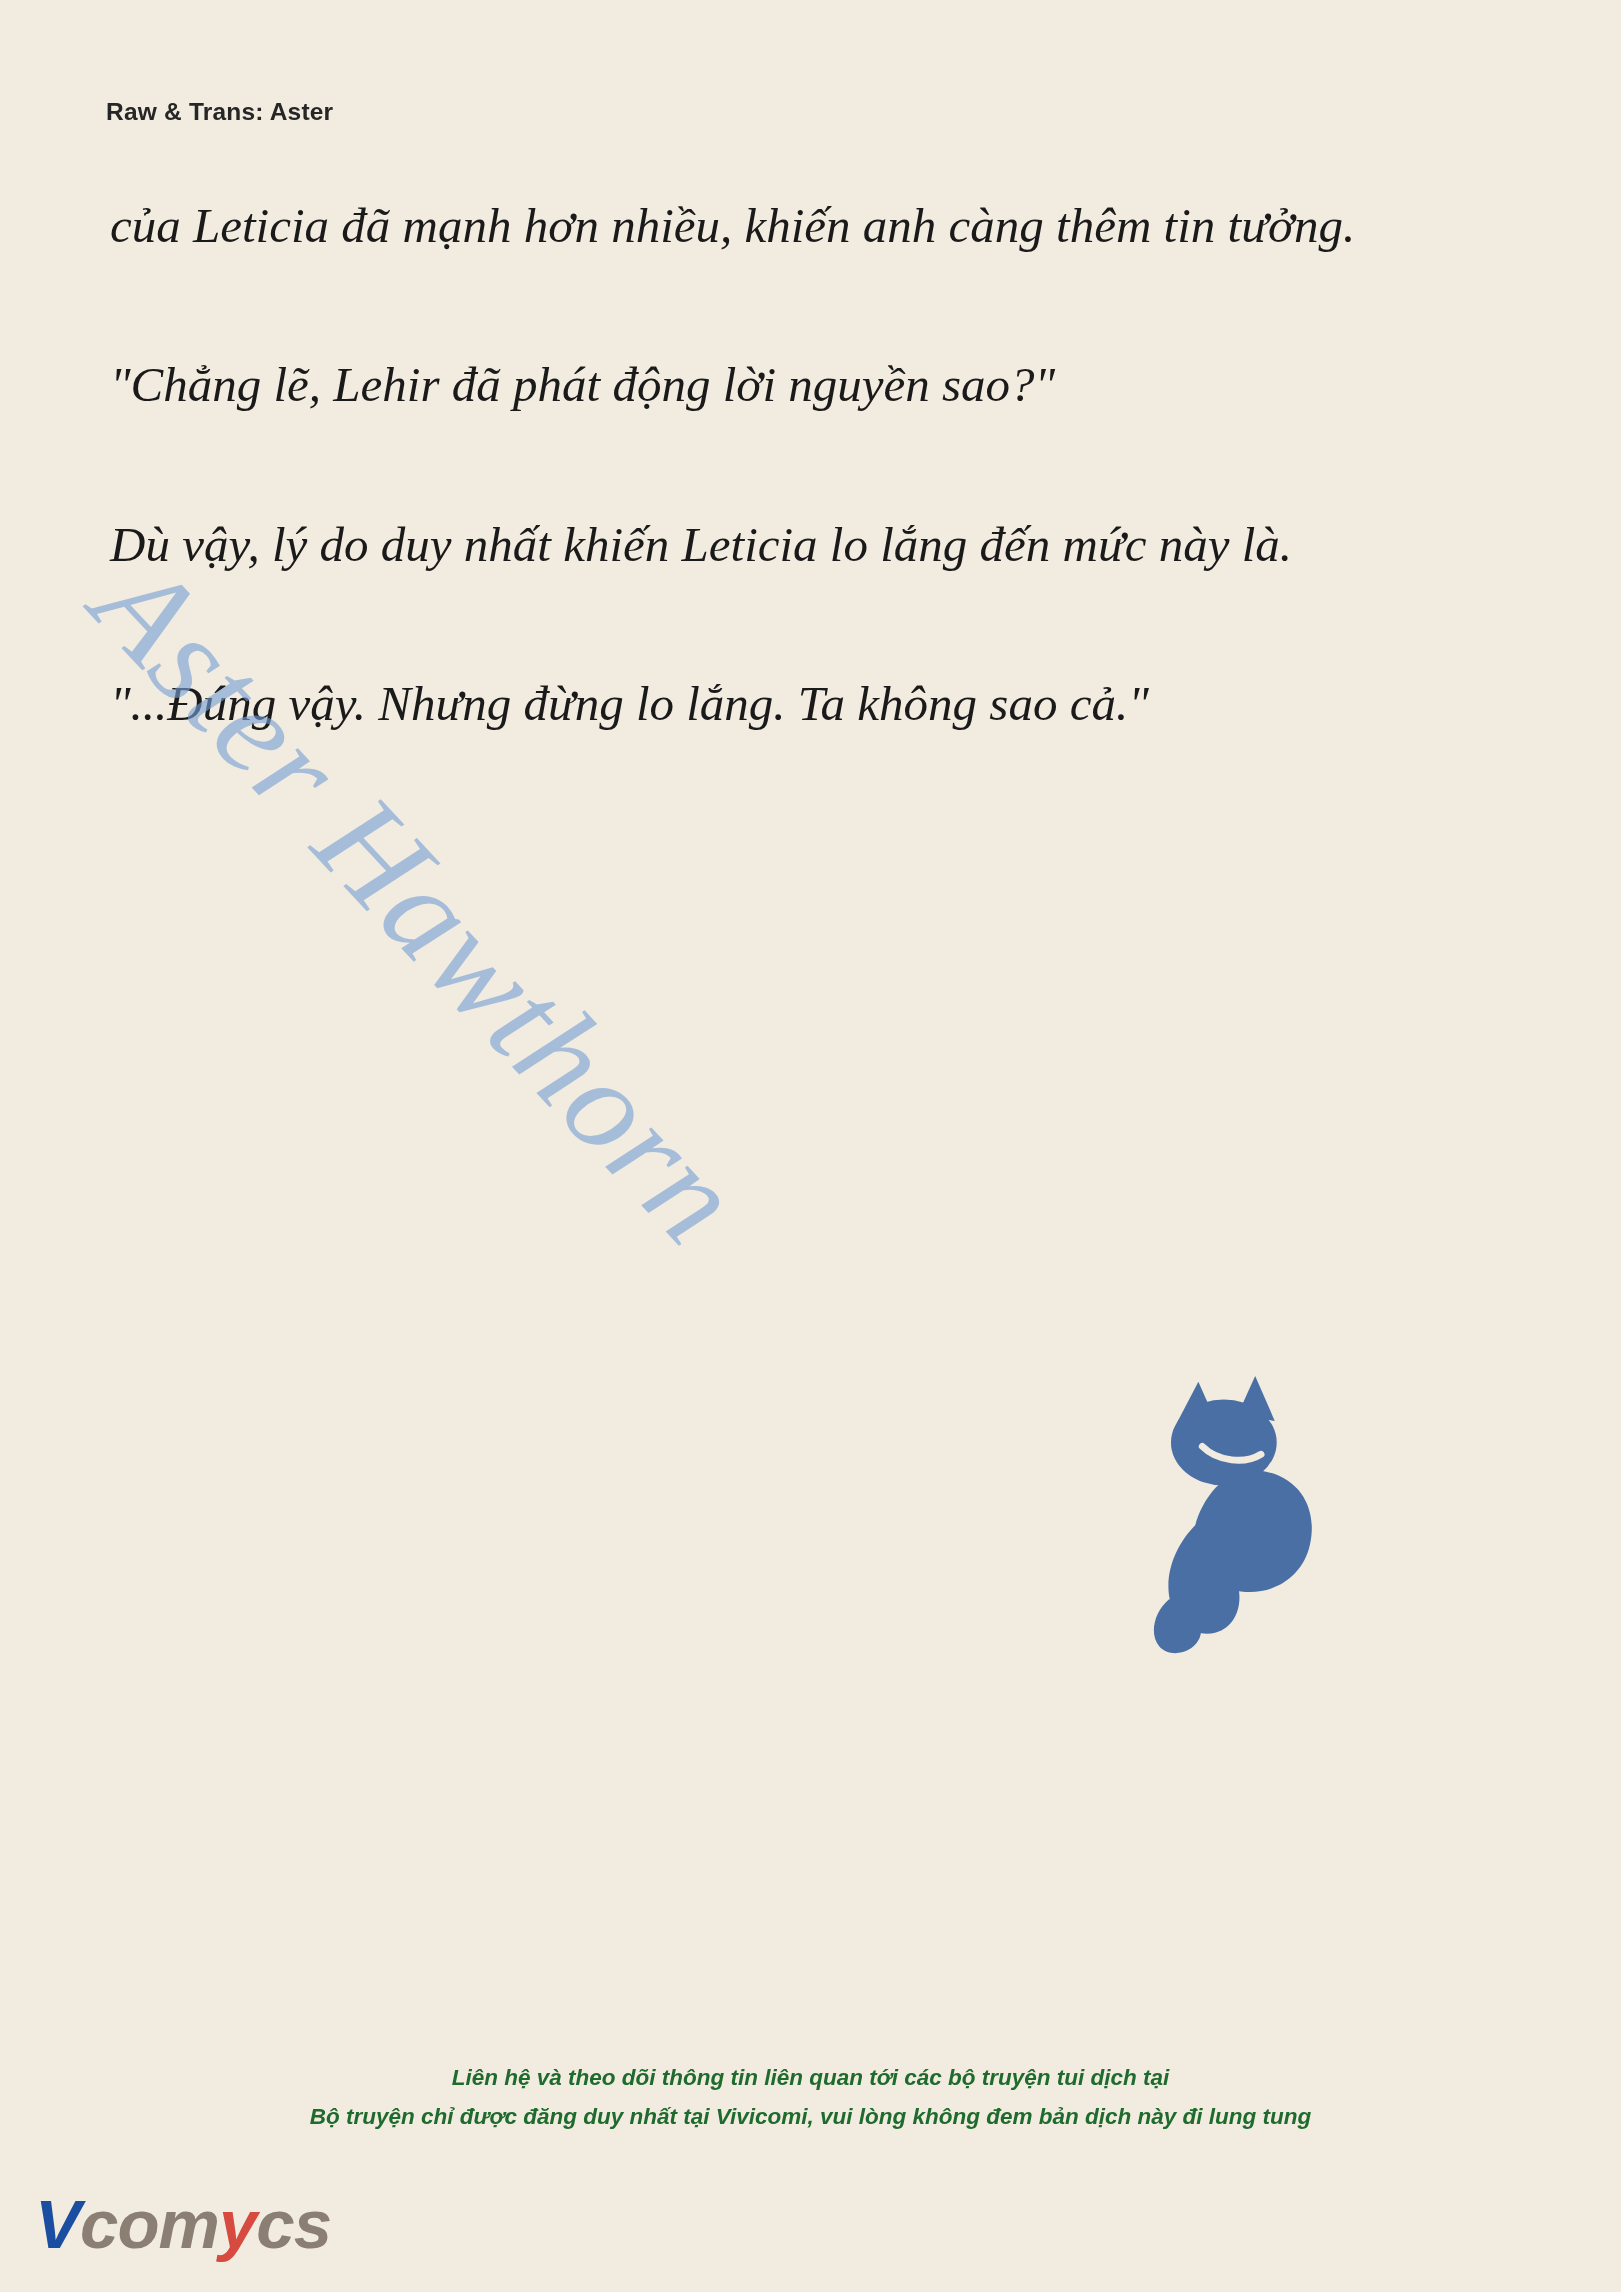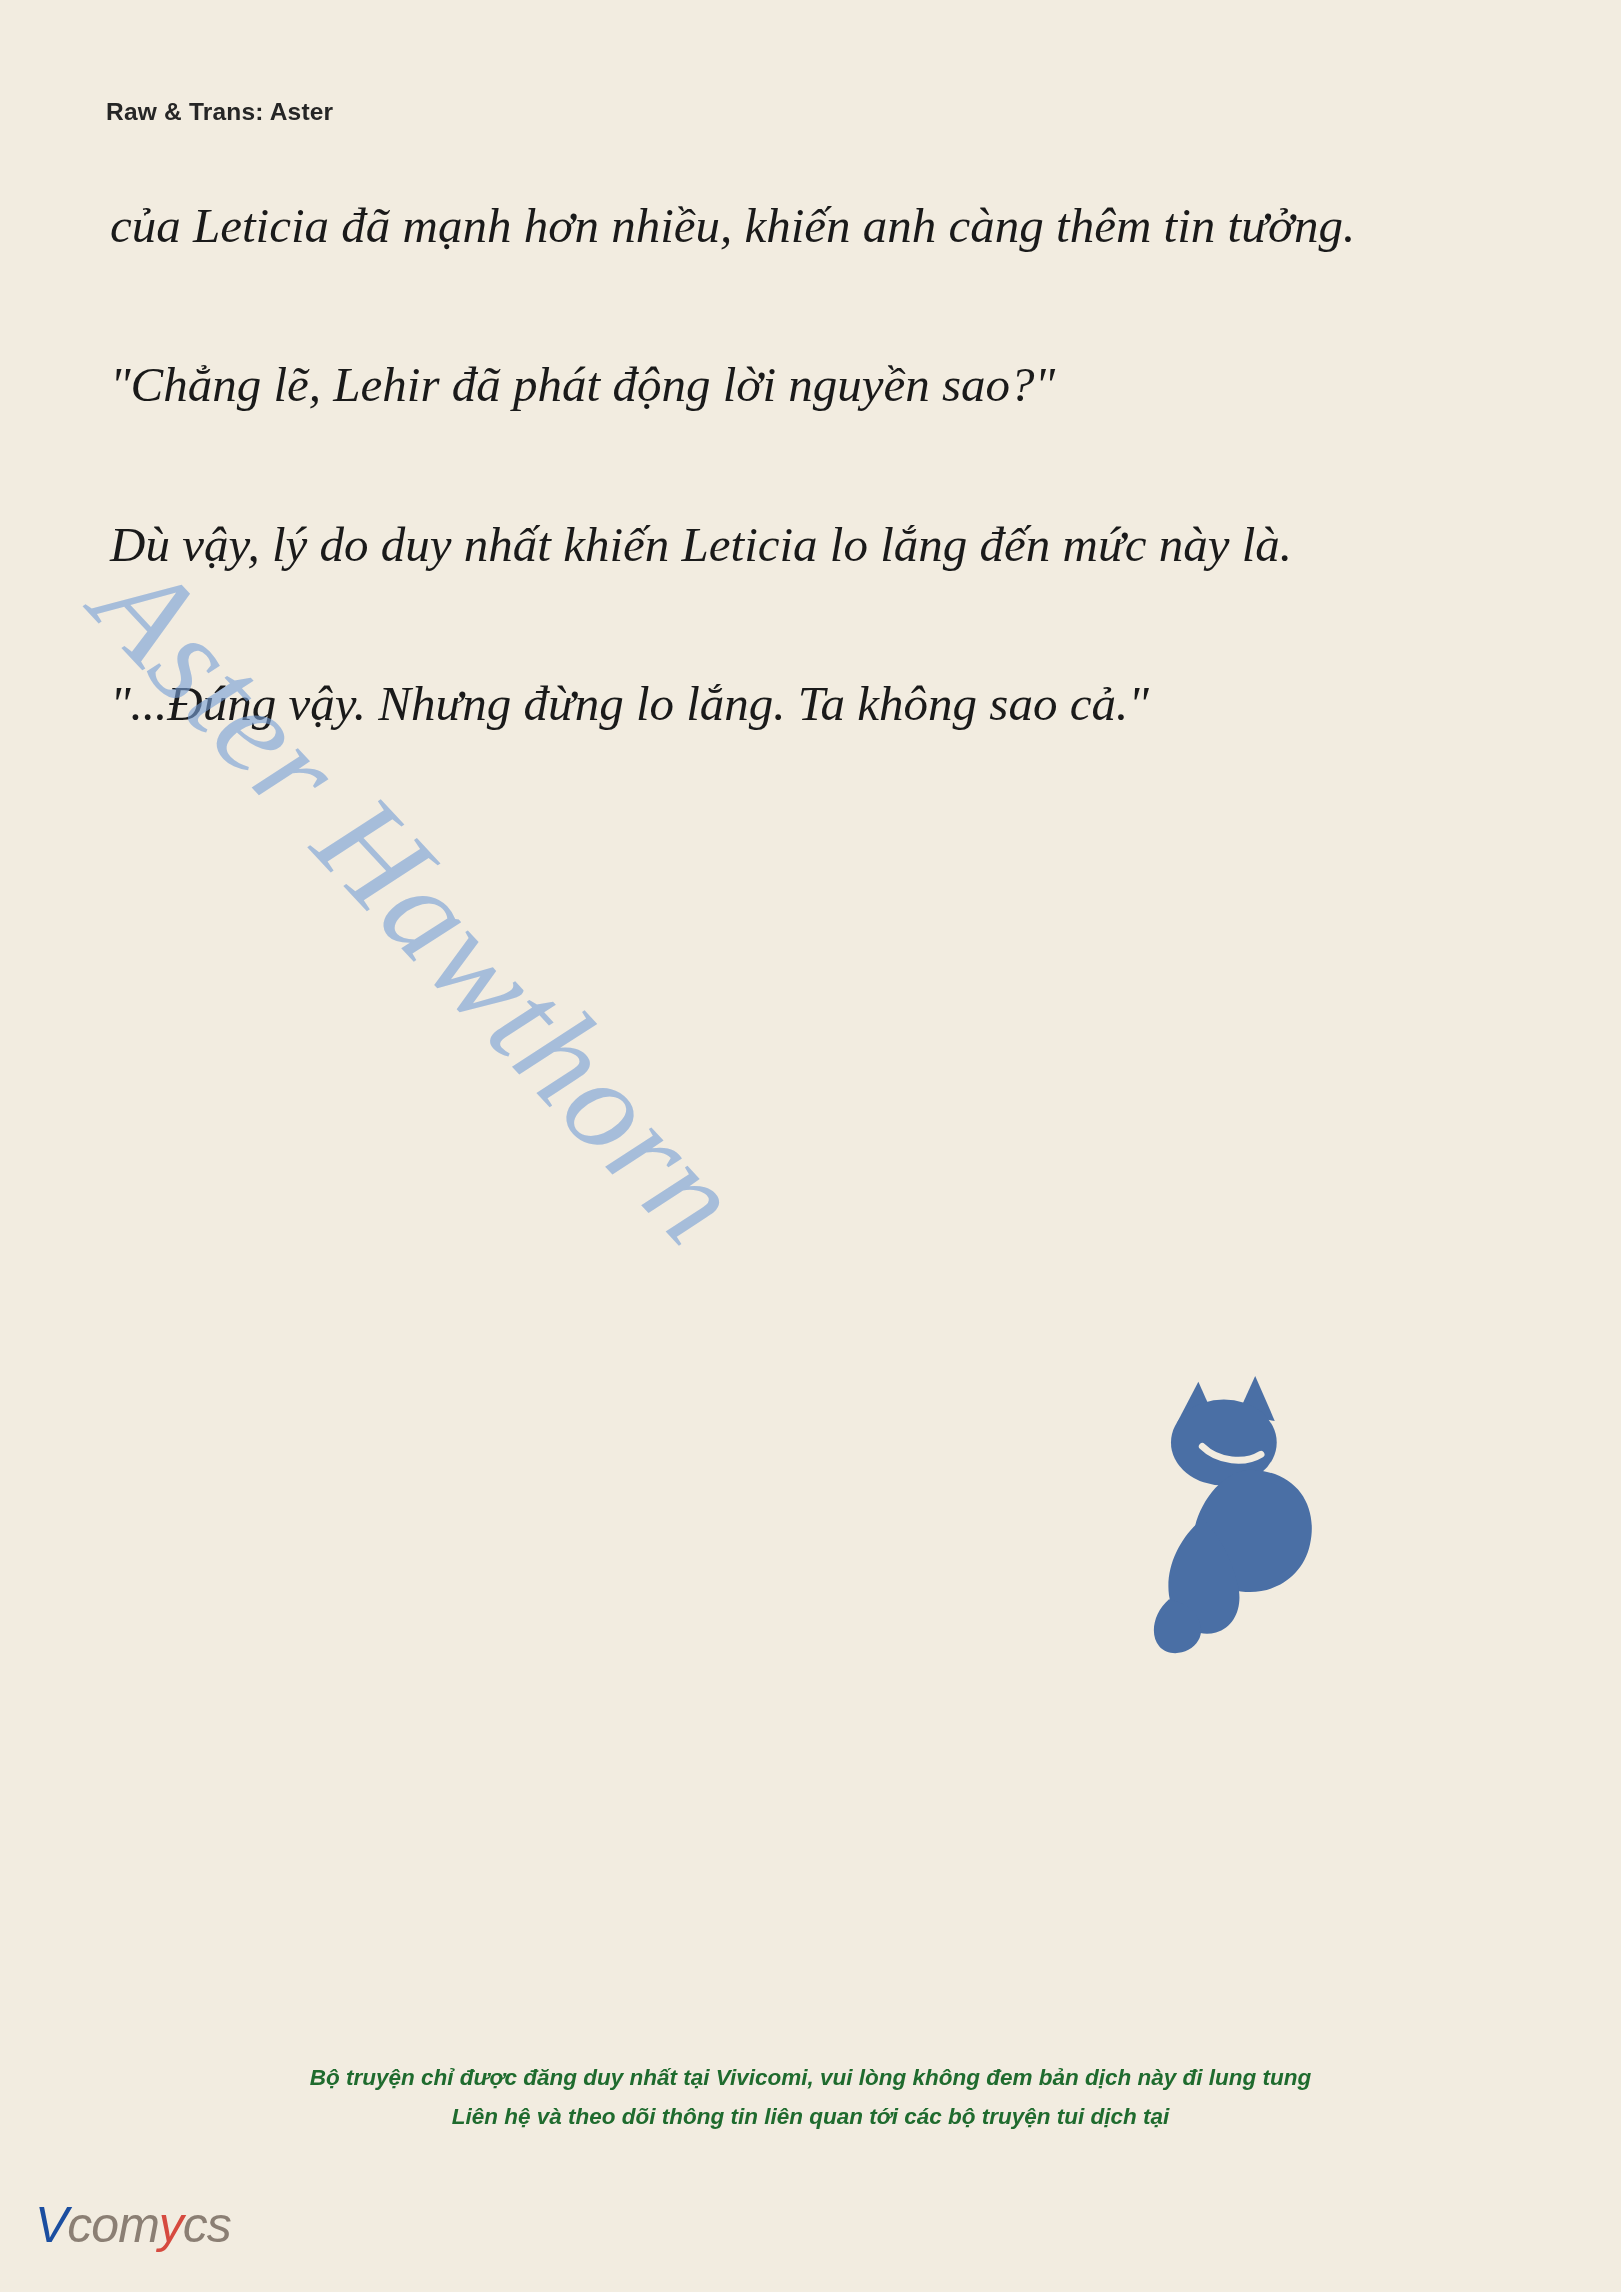--- a/index.html
+++ b/index.html
@@ -96,23 +96,23 @@
 
   .logo {
     position: absolute;
     left: 35px;
     top: 2186px;
     width: 245px;
     height: 78px;
   }
   .logo-text {
     font-family: "Liberation Sans", sans-serif;
-    font-weight: normal;
+    font-weight: bold;
     font-style: italic;
-    font-size: 50px;
+    font-size: 69px;
     letter-spacing: -1px;
     line-height: 78px;
   }
   .logo-v { color: #1b4ea0; }
   .logo-com { color: #8b7f74; }
   .logo-y { color: #d64a3f; }
   .logo-cs { color: #8b7f74; }
 </style>
 </head>
 <body>
@@ -142,22 +142,22 @@
         <ellipse cx="118" cy="72" rx="54" ry="44"></ellipse>
         <path d="M150 100 C196 104 214 140 206 176 C198 214 160 232 126 222 C96 213 82 186 88 160 C94 132 118 98 150 100 Z"></path>
         <path d="M96 150 C74 168 58 198 62 228 C66 256 88 272 110 266 C130 260 138 238 132 216 C126 192 114 166 96 150 Z"></path>
         <path d="M62 232 C46 246 42 268 52 280 C62 292 84 288 92 274 C100 260 90 242 74 236 Z"></path>
       </g>
       <path d="M96 76 C112 92 140 94 156 84" stroke="#f2ece0" stroke-width="7" fill="none" stroke-linecap="round"></path>
     </svg>
   </div>
 
   <div class="footer">
+    <div>Liên hệ và theo dõi thông tin liên quan tới các bộ truyện tui dịch tại</div>
     <div>Bộ truyện chỉ được đăng duy nhất tại Vivicomi, vui lòng không đem bản dịch này đi lung tung</div>
-    <div>Liên hệ và theo dõi thông tin liên quan tới các bộ truyện tui dịch tại</div>
   </div>
 
   <div class="logo">
     <span class="logo-text"><span class="logo-v">V</span><span class="logo-com">com</span><span class="logo-y">y</span><span class="logo-cs">cs</span></span>
   </div>
 
 </div>
 
 
 </body></html>

